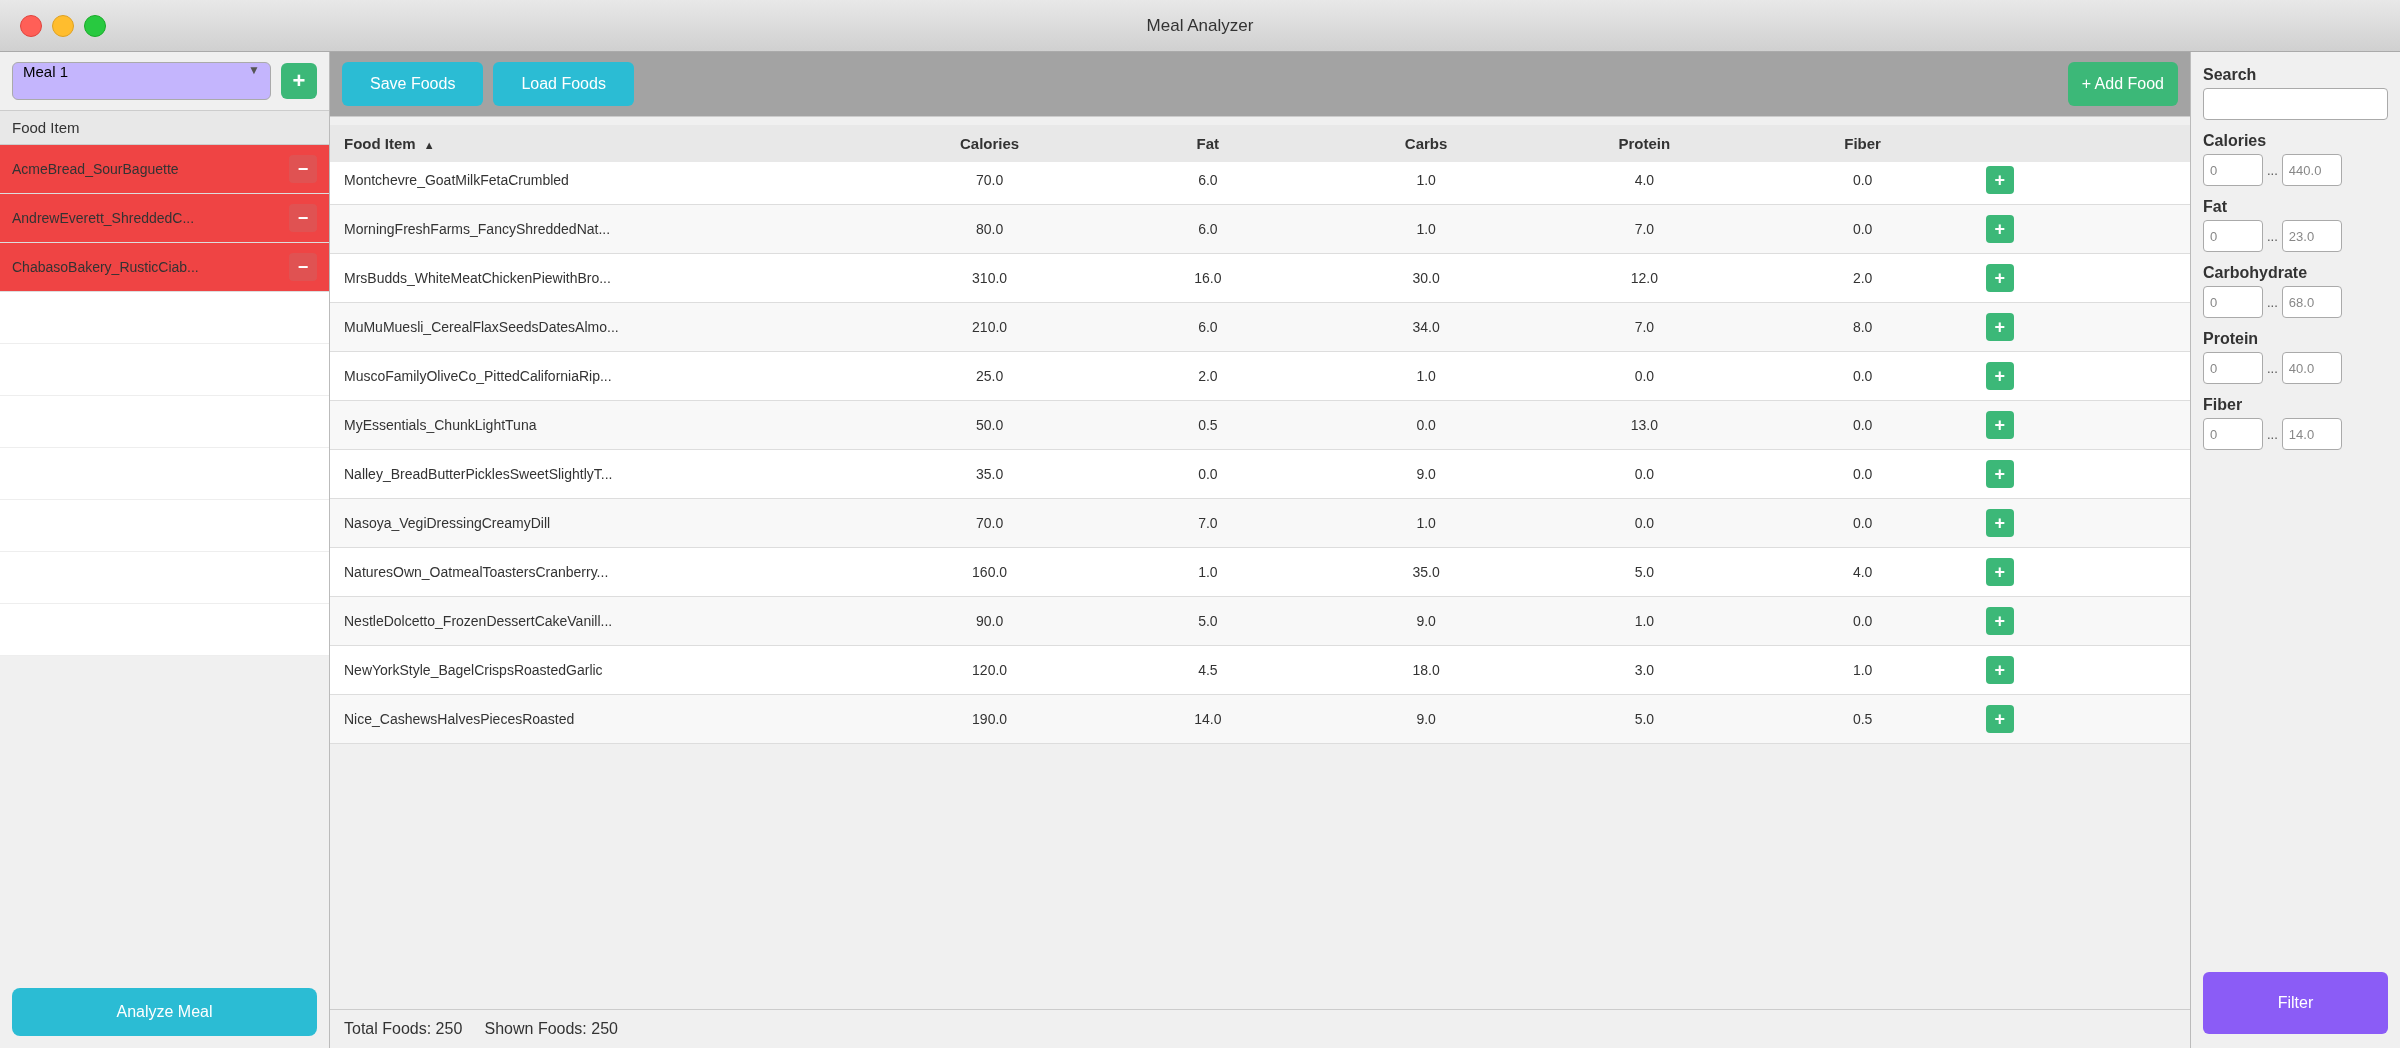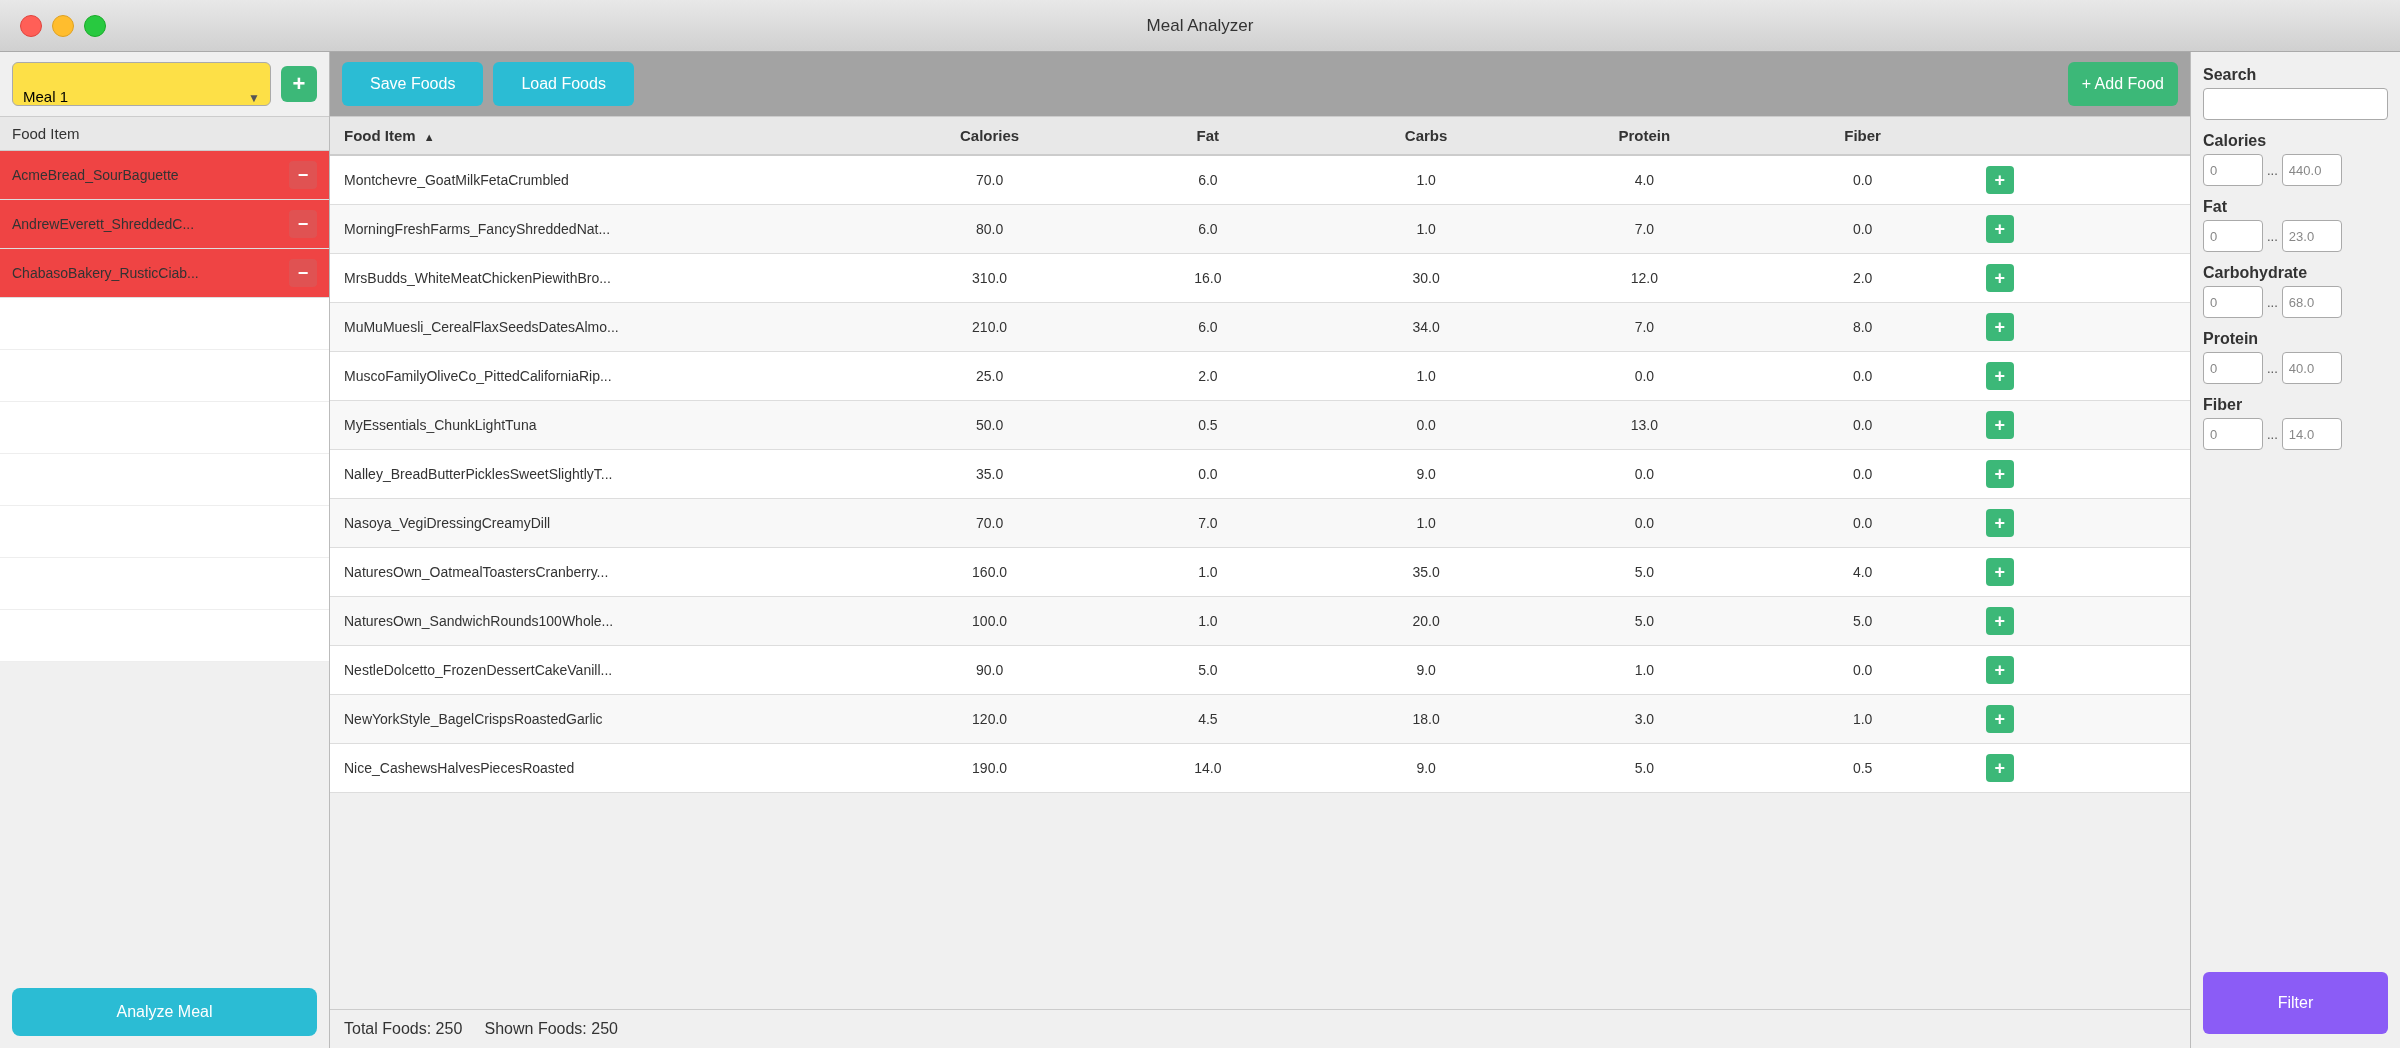--- a/index.html
+++ b/index.html
@@ -65,26 +65,26 @@
     }
     .left-toolbar {
       display: flex;
       align-items: center;
       padding: 10px 12px;
       gap: 10px;
       border-bottom: 1px solid #ccc;
     }
     .meal-dropdown {
       flex: 1;
-      height: 44px;
-      background: #fde047;
+      height: 38px;
+      background: #c4b5fd;
       border: 1px solid #aaa;
       border-radius: 6px;
       display: flex;
-      align-items: flex-end;
+      align-items: flex-start;
       justify-content: space-between;
       padding: 0 10px;
       cursor: pointer;
       font-size: 15px;
     }
     .meal-dropdown-arrow {
       font-size: 12px;
       color: #555;
     }
     .add-meal-btn {
@@ -226,21 +226,21 @@
       border-collapse: collapse;
     }
     .food-table thead th {
       background: #e8e8e8;
       border-bottom: 2px solid #ccc;
       padding: 10px 14px;
       font-size: 15px;
       font-weight: 600;
       color: #333;
       position: sticky;
-      top: 0;
+      top: 8px;
     }
     .food-table thead th.col-name {
       text-align: left;
       min-width: 300px;
     }
     .food-table thead th.col-num {
       text-align: center;
       min-width: 120px;
     }
     .food-table tbody tr {
@@ -519,31 +519,20 @@
       <td class="col-num">160.0</td>
       <td class="col-num">1.0</td>
       <td class="col-num">35.0</td>
       <td class="col-num">5.0</td>
       <td class="col-num">4.0</td>
       <td class="col-num">
         <button class="table-add-btn">+</button>
       </td>
     </tr>
             <tr>
-      <td class="col-name">NaturesOwn_SandwichRounds100Whole...</td>
-      <td class="col-num">100.0</td>
-      <td class="col-num">1.0</td>
-      <td class="col-num">20.0</td>
-      <td class="col-num">5.0</td>
-      <td class="col-num">5.0</td>
-      <td class="col-num">
-        <button class="table-add-btn">+</button>
-      </td>
-    </tr>
-            <tr>
       <td class="col-name">NestleDolcetto_FrozenDessertCakeVanill...</td>
       <td class="col-num">90.0</td>
       <td class="col-num">5.0</td>
       <td class="col-num">9.0</td>
       <td class="col-num">1.0</td>
       <td class="col-num">0.0</td>
       <td class="col-num">
         <button class="table-add-btn">+</button>
       </td>
     </tr>

